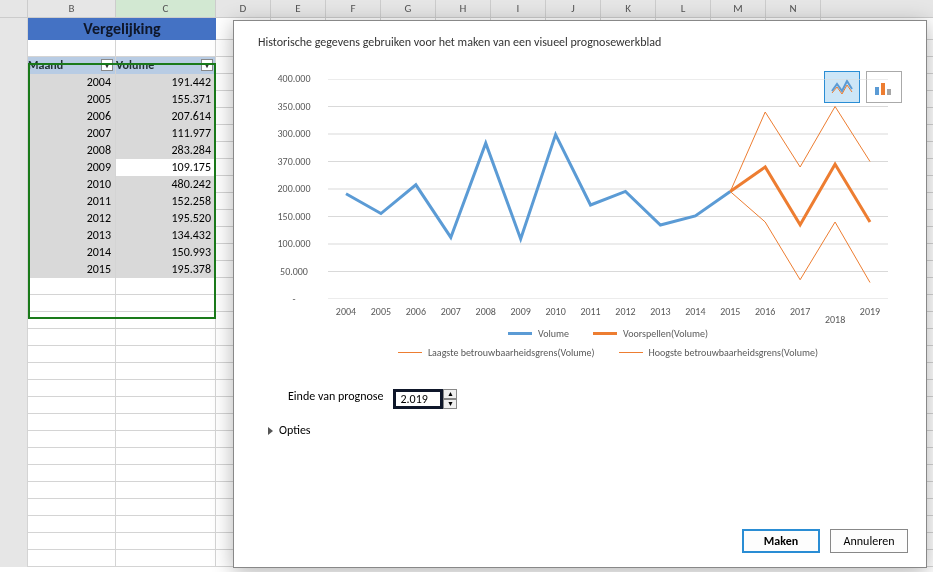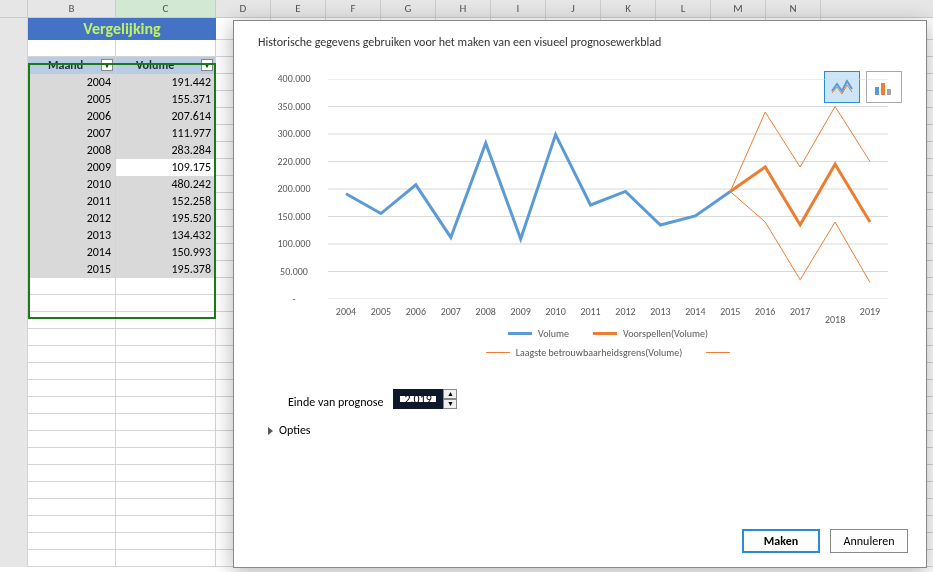--- a/index.html
+++ b/index.html
@@ -14,26 +14,26 @@
 .colhdr.c2 { width: 100px; background: #d2e8d2; }
 .colhdr.rest { width: 55px; }
 .grid { position: relative; }
 .row { display: flex; height: 17px; border-bottom: 1px solid #d4d4d4; }
 .cell { border-right: 1px solid #d4d4d4; height: 17px; line-height: 16px; padding: 0 4px; font-size: 12px; }
 .cell.rownum { width: 28px; background: #e6e6e6; text-align: center; color: #555; font-size: 11px; }
 .cell.b { width: 88px; text-align: right; }
 .cell.c { width: 100px; text-align: right; }
 .cell.rest { width: 55px; }
 
-.titlebar { background: #4472C4; color: #bef264; font-weight: bold; text-align: center; font-size: 16px; height: 22px; line-height: 22px; }
+.titlebar { background: #4472C4; color: #0f172a; font-weight: bold; text-align: center; font-size: 16px; height: 22px; line-height: 22px; }
 .titlebar-row .b, .titlebar-row .c { padding: 0; }
 .titlebar-row .b { background: #4472C4; border-right: none; }
 .titlebar-row .c { background: #4472C4; }
 
-.thdr { background: #b8cce4; color: #233; font-weight: bold; text-align: left !important; padding-left: 20px; position: relative; }
+.thdr { background: #b8cce4; color: #233; font-weight: bold; text-align: left !important; padding-left: 0; position: relative; }
 .thdr .drop { position: absolute; right: 2px; top: 2px; width: 12px; height: 12px; background: #fff; border: 1px solid #888; font-size: 8px; line-height: 10px; text-align: center; color: #333; }
 .tcell { background: #d9d9d9; }
 .tcell.white { background: #fff; }
 
 .selbox { position: absolute; border: 2px solid #1a7a1a; pointer-events: none; }
 
 
 .dialog { position: absolute; left: 233px; top: 20px; width: 694px; height: 548px; background: #fff; border: 1px solid #888; box-shadow: 0 4px 20px rgba(0,0,0,0.3); }
 .dlg-title { height: 32px; line-height: 32px; padding: 0 12px; font-size: 13px; color: #444; display: flex; align-items: center; border-bottom: 1px solid #e0e0e0; }
 .dlg-title .sp { flex: 1; }
@@ -49,23 +49,23 @@
 .grid-lines line { stroke: #d9d9d9; stroke-width: 1; }
 .yaxis { position: absolute; left: 0; top: -7px; width: 56px; height: 234px; }
 .yaxis div { position: absolute; right: 4px; font-size: 10px; color: #595959; text-align: center; width: 52px; }
 .xaxis { position: absolute; left: 60px; top: 226px; width: 560px; height: 16px; }
 .xaxis div { position: absolute; font-size: 10px; color: #595959; width: 35px; text-align: center; transform: translateX(-50%); }
 .legend { position: absolute; left: 60px; top: 248px; width: 560px; font-size: 10px; color: #595959; }
 .legend-row { display: flex; justify-content: center; gap: 24px; margin-bottom: 6px; }
 .legend-item { display: flex; align-items: center; gap: 6px; }
 .lswatch { width: 24px; height: 2px; }
 
-.controls { margin-top: 10px; margin-left: 30px; display: flex; align-items: flex-end; gap: 10px; font-size: 12px; }
+.controls { margin-top: 10px; margin-left: 30px; display: flex; align-items: flex-start; gap: 10px; font-size: 12px; }
 .spin-wrap { display: flex; }
-.spin-input { width: 50px; height: 20px; border: 7px solid #0f172a; font-size: 12px; padding: 0 4px; }
+.spin-input { width: 50px; height: 20px; border: 3px solid #0f172a; font-size: 12px; padding: 0 4px; }
 .spin-btns { display: flex; flex-direction: column; }
 .spin-btns div { width: 14px; height: 10px; border: 1px solid #888; font-size: 7px; line-height: 8px; text-align: center; background: #f0f0f0; cursor: pointer; }
 
 .opts { margin-top: 14px; margin-left: 10px; font-size: 12px; cursor: pointer; }
 .opts .tri { display: inline-block; width: 0; height: 0; border-top: 4px solid transparent; border-bottom: 4px solid transparent; border-left: 5px solid #555; margin-right: 6px; vertical-align: middle; }
 
 .dlg-btns { position: absolute; right: 18px; bottom: 14px; display: flex; gap: 10px; }
 .btn { min-width: 78px; height: 24px; border: 1px solid #888; background: #fdfdfd; font-size: 12px; cursor: pointer; }
 .btn.primary { border: 2px solid #2a8dd4; font-weight: bold; }
 </style>
@@ -627,21 +627,21 @@
       </div>
     </div>
 
     <div class="chart">
       <div class="yaxis" id="yaxis">
           <div style="top: 220px;">-</div>
           <div style="top: 192.5px;">50.000</div>
           <div style="top: 165px;">100.000</div>
           <div style="top: 137.5px;">150.000</div>
           <div style="top: 110px;">200.000</div>
-          <div style="top: 82.5px;">220.000</div>
+          <div style="top: 82.5px;">370.000</div>
           <div style="top: 55px;">300.000</div>
           <div style="top: 27.5px;">350.000</div>
           <div style="top: 0px;">400.000</div>
         </div>
       <svg class="plot" id="plot" width="560" height="220">
         <g class="grid-lines" id="glines">
             <line x1="0" x2="560" y1="220" y2="220"></line>
             <line x1="0" x2="560" y1="192.5" y2="192.5"></line>
             <line x1="0" x2="560" y1="165" y2="165"></line>
             <line x1="0" x2="560" y1="137.5" y2="137.5"></line>
@@ -687,20 +687,21 @@
               <span>Voorspellen(Volume)</span>
             </div>
         </div>
         <div class="legend-row">
           <div class="legend-item">
               <span class="lswatch" style="background:#ed7d31;height:1px"></span>
               <span>Laagste betrouwbaarheidsgrens(Volume)</span>
             </div>
           <div class="legend-item">
               <span class="lswatch" style="background:#ed7d31;height:1px"></span>
+              <span>Hoogste betrouwbaarheidsgrens(Volume)</span>
             </div>
         </div>
       </div>
     </div>
 
     <div class="controls">
       <span>Einde van prognose</span>
       <div class="spin-wrap">
         <input class="spin-input" value="2.019" style="">
         <div class="spin-btns">

